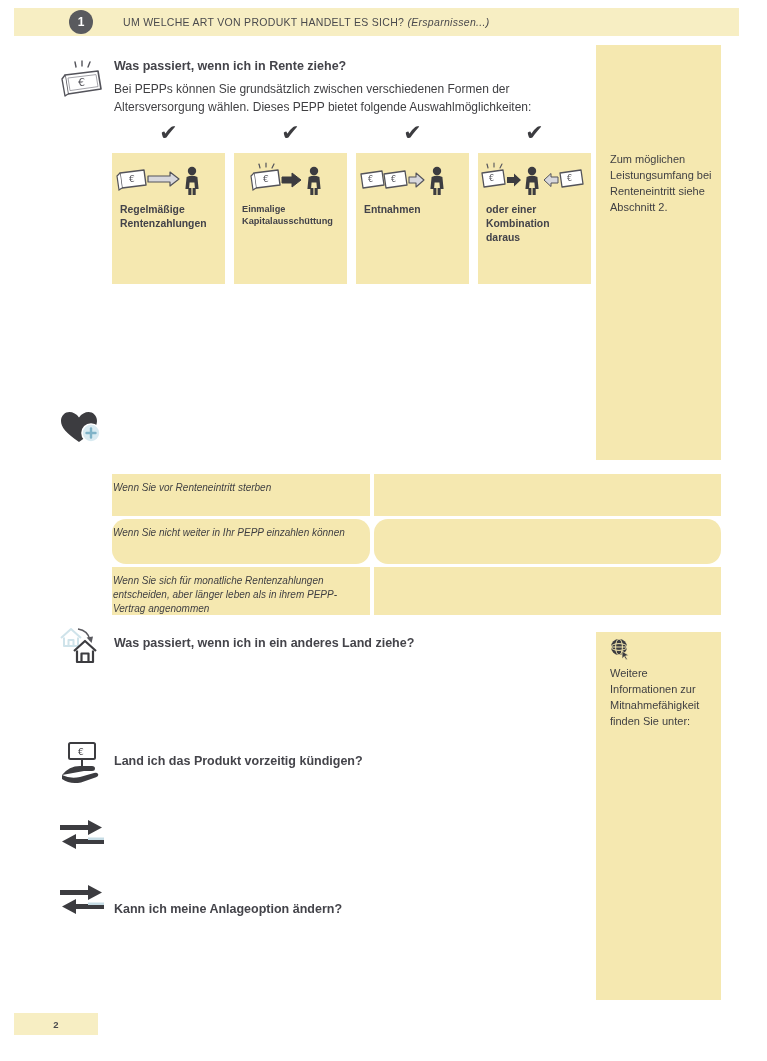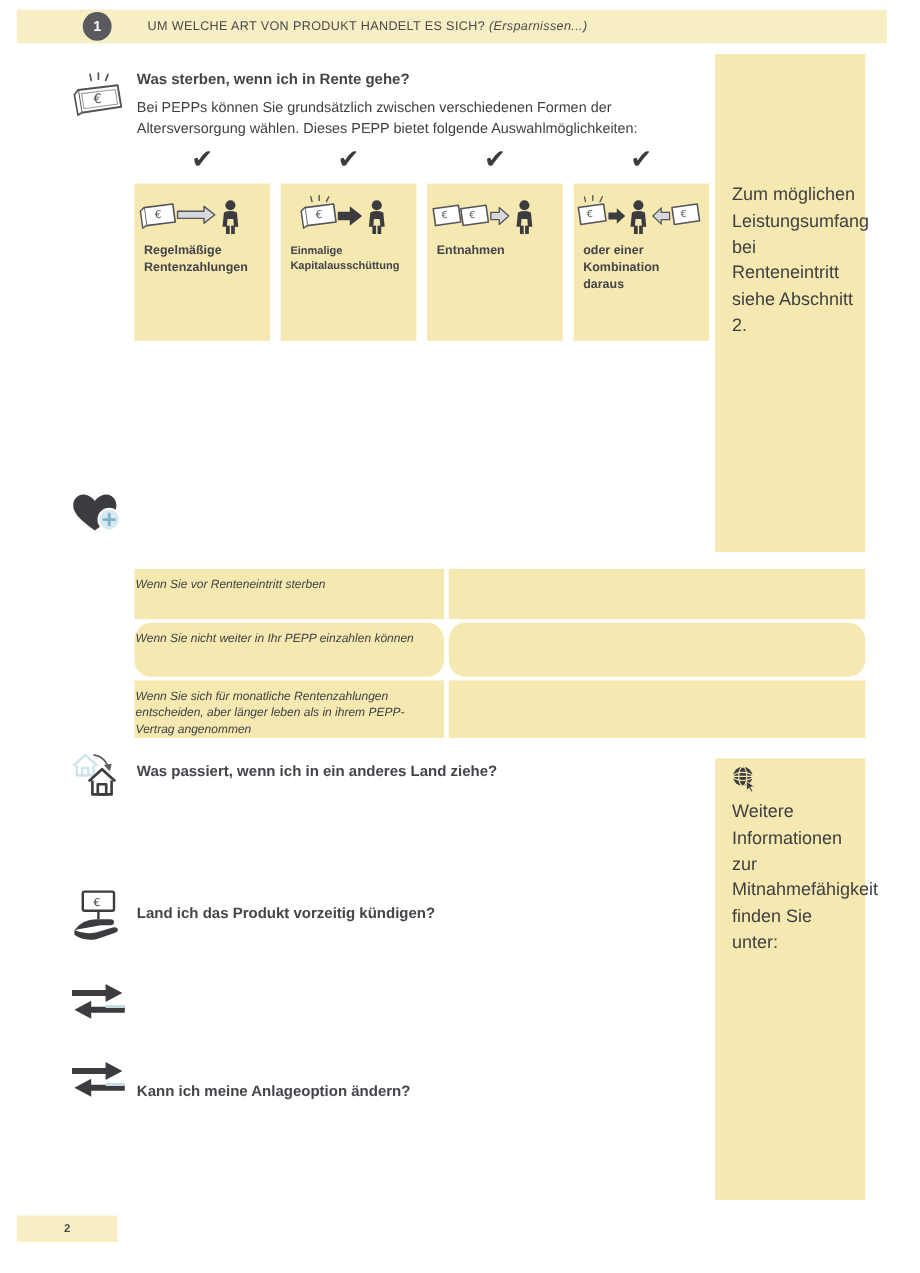--- a/index.html
+++ b/index.html
@@ -45,21 +45,21 @@
 
   
   .side-panel {
     position: absolute;
     background: #f5e8b0;
   }
   #side-panel-1 { left: 596px; top: 45px; width: 125px; height: 415px; }
   #side-panel-2 { left: 596px; top: 632px; width: 125px; height: 368px; }
   .side-text {
     position: absolute;
-    font-size: 15px;
+    font-size: 11px;
     line-height: 1.45;
     color: #3f3f42;
   }
   #side-text-1 { left: 610px; top: 152px; width: 104px; }
   #side-text-2 { left: 610px; top: 666px; width: 108px; }
   .globe-wrap {
     position: absolute;
     left: 608px; top: 637px;
     width: 24px; height: 24px;
   }
@@ -209,21 +209,21 @@
         <line x1="16" y1="9" x2="15" y2="4"></line>
         <line x1="22" y1="8" x2="22" y2="3"></line>
         <line x1="28" y1="9" x2="30" y2="4"></line>
       </g>
       <path d="M5 17 L38 13 L41 31 L8 36 Z" fill="#ffffff" stroke="#53535a" stroke-width="1.6" stroke-linejoin="round"></path>
       <path d="M8 20 L36 16.6 L38 28.6 L10 32.6 Z" fill="none" stroke="#9a9aa0" stroke-width="0.9"></path>
       <text x="18" y="28" font-family="DejaVu Sans, sans-serif" font-size="11" fill="#53535a">€</text>
       <path d="M5 17 L2 21 L5 38 L8 36" fill="#ffffff" stroke="#53535a" stroke-width="1.4" stroke-linejoin="round"></path>
     </svg>
   </div>
-  <div class="qhead" id="q1-title">Was sterben, wenn ich in Rente gehe?</div>
+  <div class="qhead" id="q1-title">Was passiert, wenn ich in Rente ziehe?</div>
   <div class="qsub" id="q1-sub">Bei PEPPs können Sie grundsätzlich zwischen verschiedenen Formen der Altersversorgung wählen. Dieses PEPP bietet folgende Auswahlmöglichkeiten:</div>
 
   <div class="opt-row">
 
     <div style="position:absolute;left:0px;top:0;width:113px;height:162px;">
       <div class="opt-check">✔</div>
       <div class="opt" style="left:0;">
         <div class="opt-pic">
           <svg viewBox="0 0 113 40" width="113" height="40">
             <path d="M8 12 L32 9 L34 24 L10 27 Z" fill="#ffffff" stroke="#53535a" stroke-width="1.4" stroke-linejoin="round"></path>

